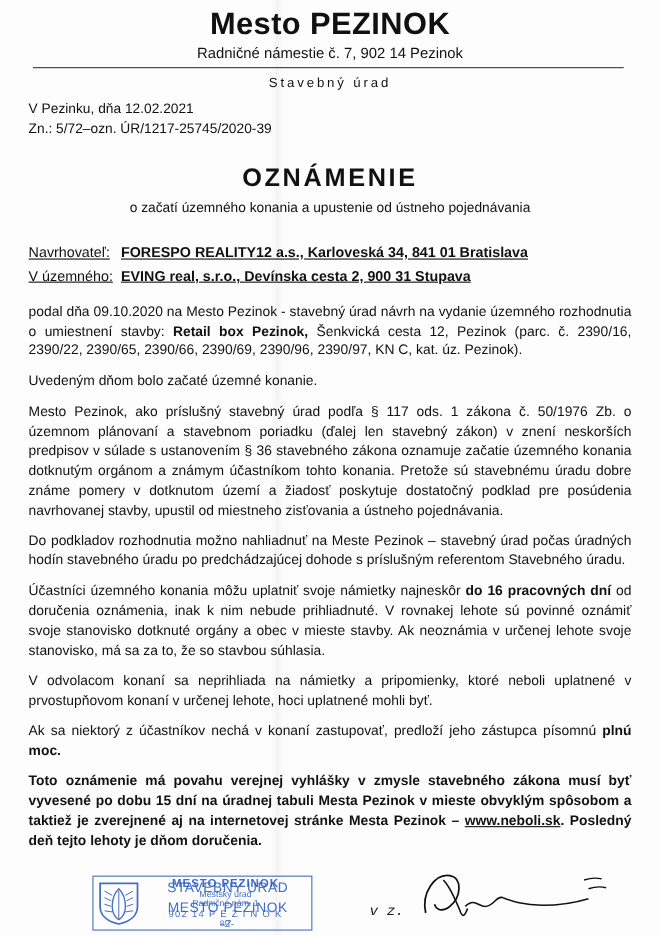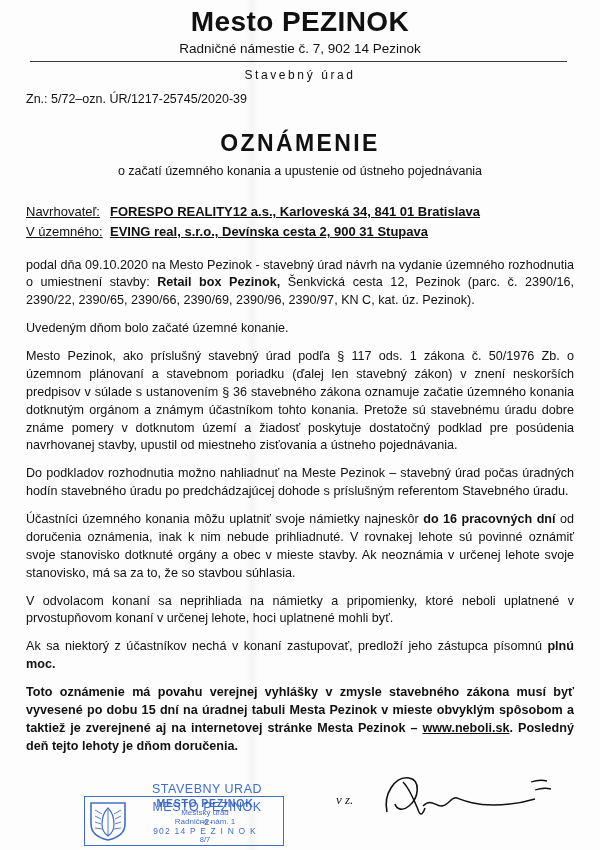--- a/index.html
+++ b/index.html
@@ -122,22 +122,22 @@
     width: 240px;
     text-align: center;
   }
   .sig-ink {
     position: relative;
     height: 46px;
   }
   .vz {
     position: absolute;
     left: 6px;
-    top: 20px;
-    font-family: Liberation Serif, serif;
+    top: 31px;
+    font-family: Liberation Mono, monospace;
     font-style: italic;
     font-size: 13px;
     color: #1a1a1a;
   }
   .sig-name {
     font-size: 13px;
     font-weight: bold;
     letter-spacing: 0.8px;
   }
 
@@ -178,20 +178,21 @@
 <div class="page">
 
   <div class="letterhead">
     <div class="org-name">Mesto PEZINOK</div>
     <div class="org-address">Radničné námestie č. 7, 902 14 Pezinok</div>
     <div class="rule"></div>
     <div class="dept">Stavebný úrad</div>
   </div>
 
   <div class="refblock">
+    <div>V Pezinku, dňa 12.02.2021</div>
     <div>Zn.: 5/72–ozn. ÚR/1217-25745/2020-39</div>
   </div>
 
   <div class="doc-title">OZNÁMENIE</div>
   <div class="doc-subtitle">o začatí územného konania a upustenie od ústneho pojednávania</div>
 
   <div class="parties">
     <div class="party-row">
       <div class="party-label">Navrhovateľ:</div>
       <div class="party-value">FORESPO REALITY12 a.s., Karloveská 34, 841 01 Bratislava</div>

